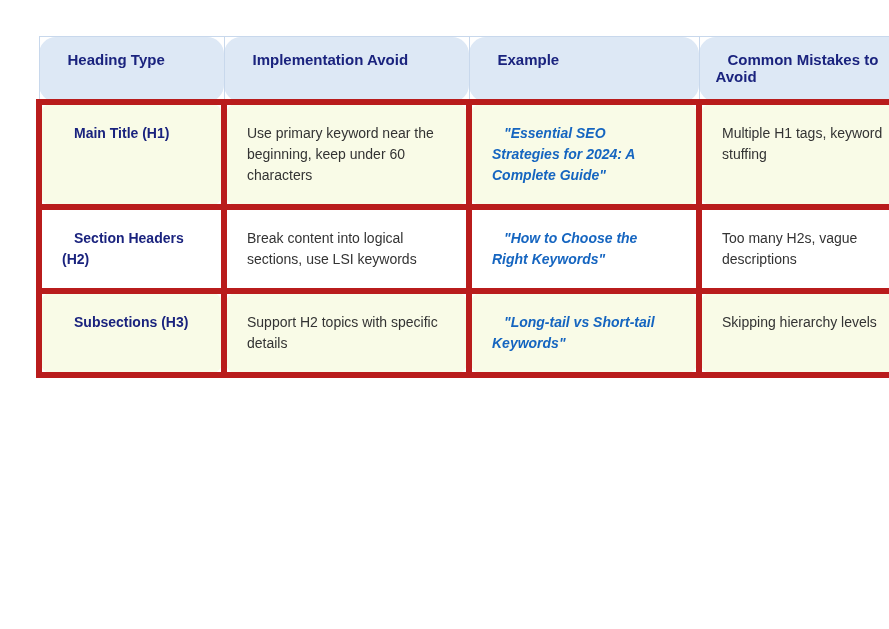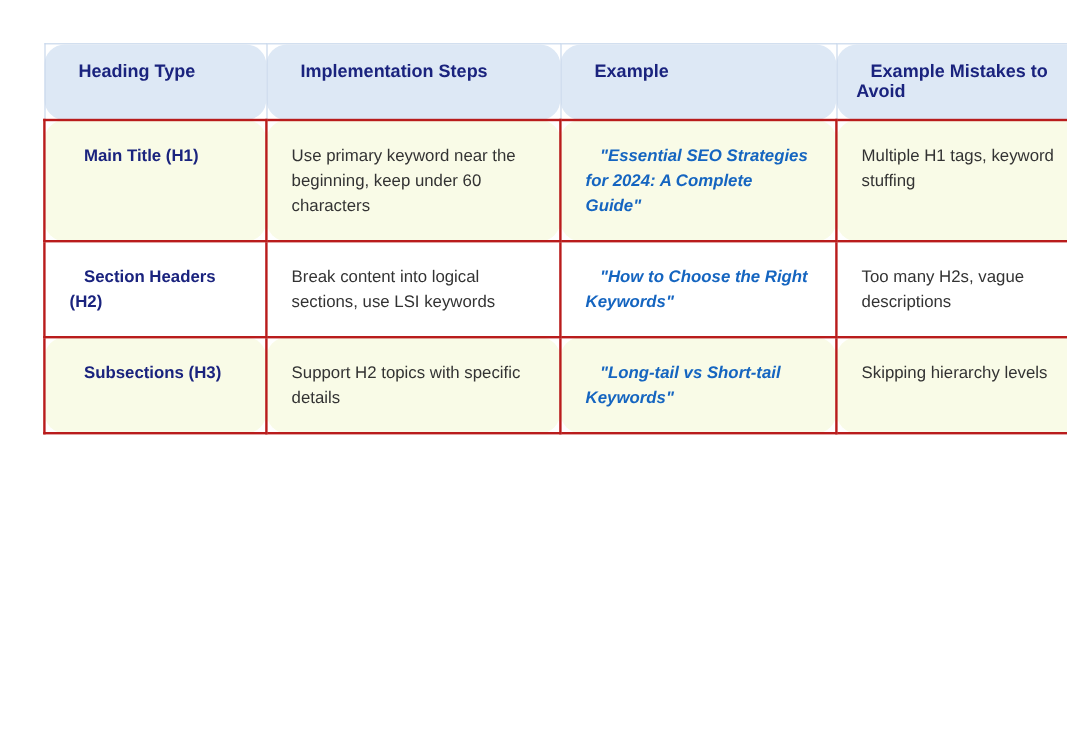--- a/index.html
+++ b/index.html
@@ -49,21 +49,21 @@
       background-color: #f9fbe7;
     }
 
     tbody tr:nth-child(even) {
       background-color: #ffffff;
     }
 
     tbody td {
       padding: 18px 20px;
       vertical-align: top;
-      border: 2px solid #b91c1c;
+      border: 6px solid #b91c1c;
       line-height: 1.5;
       color: #333333;
     }
 
     .heading-type {
       font-weight: bold;
       color: #1a237e;
       font-size: 14px;
     }
 
@@ -82,27 +82,27 @@
     <col>
     <col>
     <col>
   </colgroup>
   <thead>
     <tr>
       <th>
         <span>Heading Type</span>
       </th>
       <th>
-        <span>Implementation Steps</span>
+        <span>Implementation Avoid</span>
       </th>
       <th>
         <span>Example</span>
       </th>
       <th>
-        <span>Example Mistakes to Avoid</span>
+        <span>Common Mistakes to Avoid</span>
       </th>
     </tr>
   </thead>
   <tbody id="table-body">
   <tr>
         <td><span class="heading-type">Main Title (H1)</span></td>
         <td>Use primary keyword near the beginning, keep under 60 characters</td>
         <td><span class="example-text">"Essential SEO Strategies for 2024: A Complete Guide"</span></td>
         <td>Multiple H1 tags, keyword stuffing</td>
       </tr>

